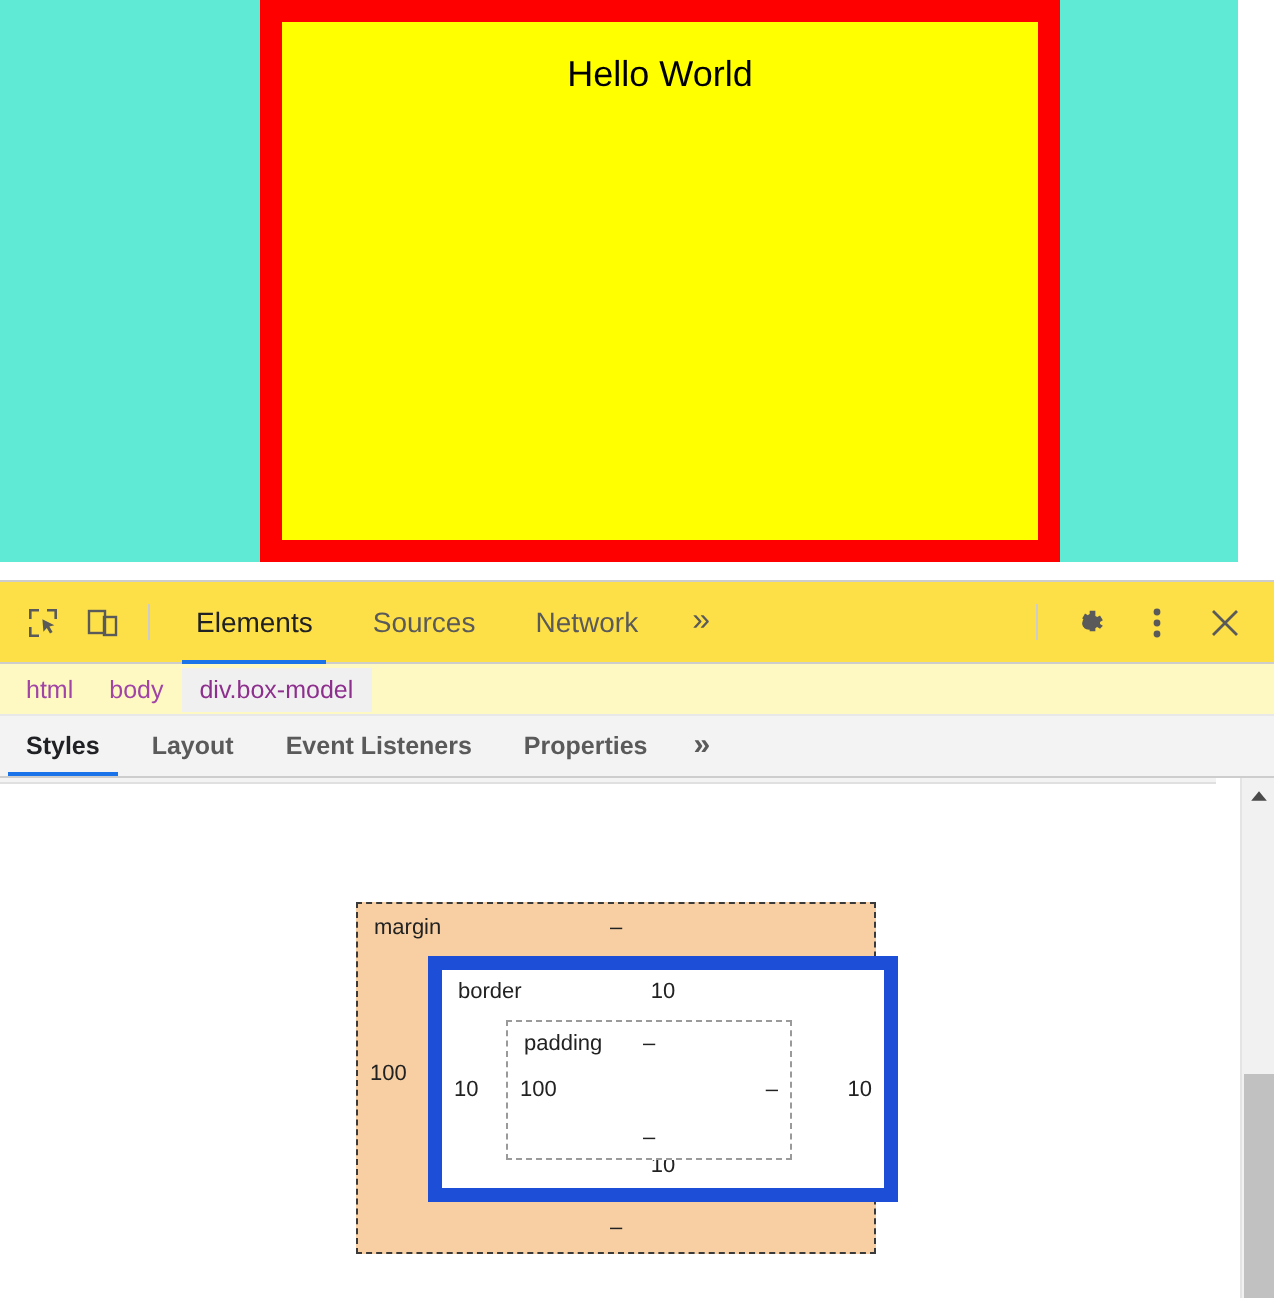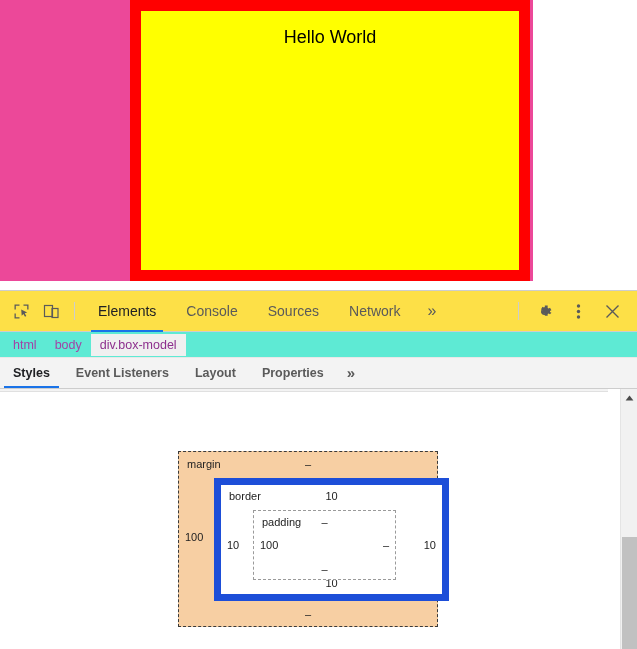--- a/index.html
+++ b/index.html
@@ -16,22 +16,22 @@
   #page-preview {
     position: absolute;
     left: 0; top: 0;
     width: 637px; height: 290px;
     background: #ffffff;
     overflow: hidden;
   }
   #page-body {
     position: absolute;
     left: 0; top: 0;
-    width: 533px; height: 281px;
-    background: #ec4899;
+    width: 619px; height: 281px;
+    background: #5eead4;
   }
   #box-model-div {
     position: absolute;
     left: 130px; top: 0px;
     width: 400px; height: 281px;
     background: #ff0000;           
   }
   #box-model-inner {
     position: absolute;
     left: 11px; top: 11px;
@@ -104,21 +104,21 @@
   }
   .tb-right-icon {
     width: 34px; height: 30px;
     display: flex; align-items: center; justify-content: center;
     cursor: pointer; color: #5a5a5a;
   }
 
   
   #dt-breadcrumb {
     height: 26px;
-    background: #5eead4;
+    background: #fef9c3;
     border-bottom: 1px solid #e8e8e8;
     display: flex; align-items: center;
     padding-left: 4px;
     font-size: 12.5px;
   }
   .crumb {
     padding: 4px 9px;
     color: #a144a6;
     cursor: pointer;
     white-space: nowrap;
@@ -301,23 +301,20 @@
         <rect x="9" y="5.5" width="6" height="9" fill="none" stroke="#5a5a5a" stroke-width="1.2"></rect>
       </svg>
     </div>
 
     <div class="tb-sep"></div>
 
     <div class="dt-tab active">
       <span>Elements</span>
     </div>
     <div class="dt-tab">
-      <span>Console</span>
-    </div>
-    <div class="dt-tab">
       <span>Sources</span>
     </div>
     <div class="dt-tab">
       <span>Network</span>
     </div>
     <div class="dt-tab more">»</div>
 
     <div id="dt-toolbar-right">
       <div class="tb-sep"></div>
 
@@ -348,24 +345,24 @@
     <div class="crumb">html</div>
     <div class="crumb">body</div>
     <div class="crumb selected">div.box-model</div>
   </div>
 
   <div id="dt-subtabs">
     <div class="sub-tab active">
       <span>Styles</span>
     </div>
     <div class="sub-tab">
+      <span>Layout</span>
+    </div>
+    <div class="sub-tab">
       <span>Event Listeners</span>
-    </div>
-    <div class="sub-tab">
-      <span>Layout</span>
     </div>
     <div class="sub-tab">
       <span>Properties</span>
     </div>
     <div class="sub-tab more">»</div>
   </div>
 
   <div id="styles-pane">
     <div id="pane-divider"></div>
 

